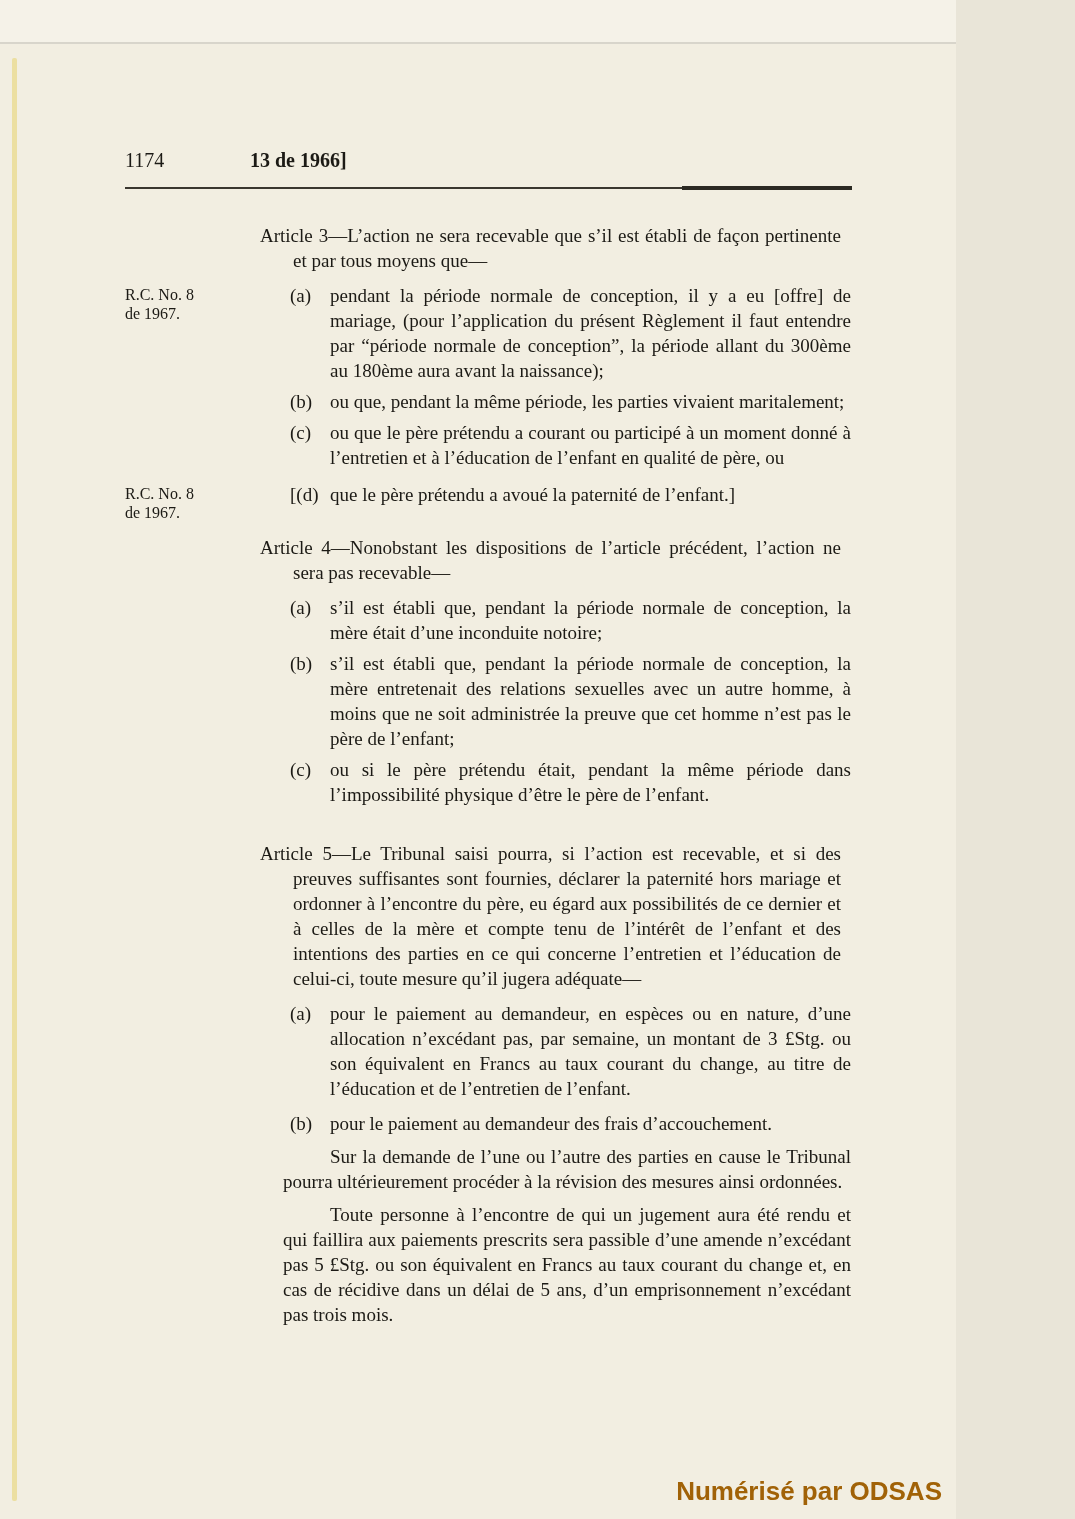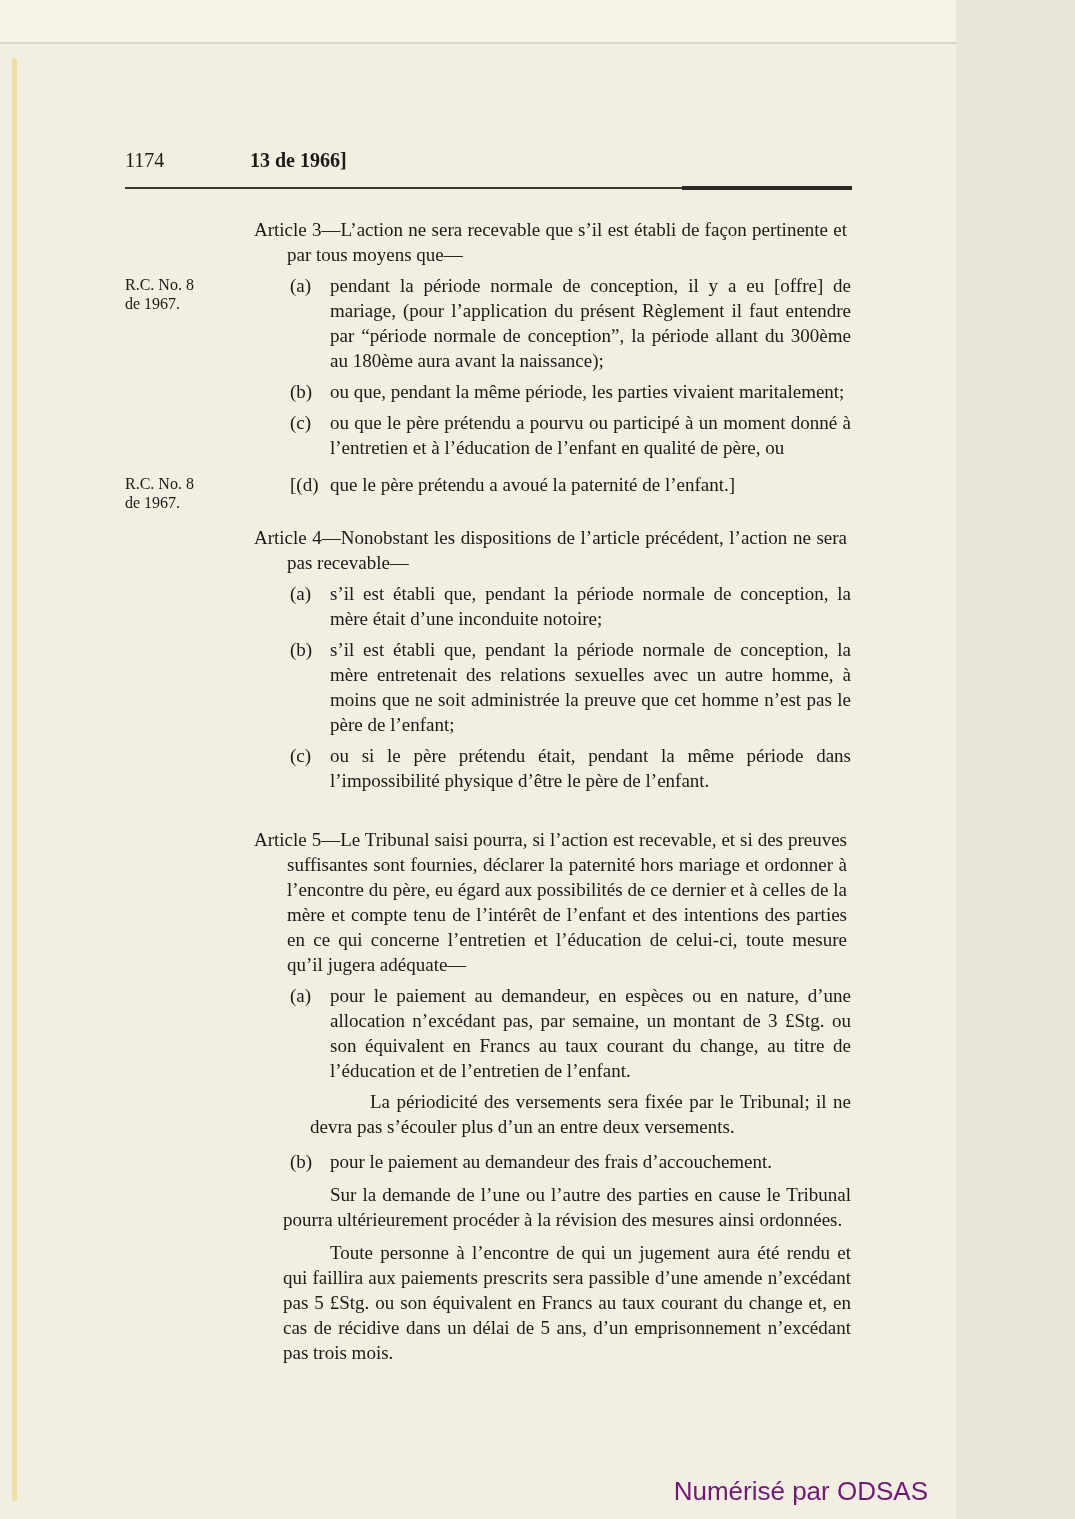--- a/index.html
+++ b/index.html
@@ -82,21 +82,21 @@
     position: absolute;
     left: 250px; top: 213px;
     width: 601px;
     font-size: 19px;
     line-height: 25px;
   }
   .article { margin: 0; }
   .article + .article { margin-top: 28px; }
   .article.article-5 { margin-top: 34px; }
   .article-intro {
-    margin: 4px;
+    margin: 10px;
     padding-left: 33px;
     text-indent: -33px;
     text-align: justify;
   }
   .items { margin-left: 40px; }
   .item {
     position: relative;
     display: flex;
     margin-top: 6px;
   }
@@ -120,24 +120,25 @@
     position: absolute;
     left: -165px; top: 2px;
     width: 80px;
     font-size: 16px;
     line-height: 19px;
     text-align: left;
     text-indent: 0;
   }
   .watermark {
     position: absolute;
-    right: 28px; bottom: 12px;
+    right: 14px; bottom: 12px;
     font-family: "Liberation Sans", sans-serif;
     font-size: 26px;
-    color: #701a75;
+    color: #a16207;
+    font-weight: bold;
   }
 </style>
 </head>
 <body>
 
 <div class="page">
 
   <div class="top-strip"></div>
   <div class="left-edge"></div>
 
@@ -161,21 +162,21 @@
           <aside class="margin-note">R.C. No. 8 de 1967.</aside>
           <span class="item-label">(a)</span>
           <p class="item-text">pendant la période normale de conception, il y a eu [offre] de mariage, (pour l’application du présent Règlement il faut entendre par “période normale de conception”, la période allant du 300ème au 180ème aura avant la naissance);</p>
         </div>
         <div class="item">
           <span class="item-label">(b)</span>
           <p class="item-text">ou que, pendant la même période, les parties vivaient maritalement;</p>
         </div>
         <div class="item">
           <span class="item-label">(c)</span>
-          <p class="item-text">ou que le père prétendu a pourvu ou participé à un moment donné à l’entretien et à l’éducation de l’enfant en qualité de père, ou</p>
+          <p class="item-text">ou que le père prétendu a courant ou participé à un moment donné à l’entretien et à l’éducation de l’enfant en qualité de père, ou</p>
         </div>
         <div class="item" style="margin-top:12px;">
           <aside class="margin-note">R.C. No. 8 de 1967.</aside>
           <span class="item-label">[(d)</span>
           <p class="item-text">que le père prétendu a avoué la paternité de l’enfant.]</p>
         </div>
       </div>
     </section>
 
     <section class="article article-4">
@@ -196,21 +197,20 @@
       </div>
     </section>
 
     <section class="article article-5">
       <p class="article-intro">Article 5—Le Tribunal saisi pourra, si l’action est recevable, et si des preuves suffisantes sont fournies, déclarer la paternité hors mariage et ordonner à l’encontre du père, eu égard aux possibilités de ce dernier et à celles de la mère et compte tenu de l’intérêt de l’enfant et des intentions des parties en ce qui concerne l’entretien et l’éducation de celui-ci, toute mesure qu’il jugera adéquate—</p>
       <div class="items">
         <div class="item">
           <span class="item-label">(a)</span>
           <p class="item-text">pour le paiement au demandeur, en espèces ou en nature, d’une allocation n’excédant pas, par semaine, un montant de 3 £Stg. ou son équivalent en Francs au taux courant du change, au titre de l’éducation et de l’entretien de l’enfant.</p>
         </div>
-        <p class="sub-para">La périodicité des versements sera fixée par le Tribunal; il ne devra pas s’écouler plus d’un an entre deux versements.</p>
         <div class="item" style="margin-top:10px;">
           <span class="item-label">(b)</span>
           <p class="item-text">pour le paiement au demandeur des frais d’accouchement.</p>
         </div>
       </div>
       <p class="closing-para">Sur la demande de l’une ou l’autre des parties en cause le Tribunal pourra ultérieurement procéder à la révision des mesures ainsi ordonnées.</p>
       <p class="closing-para">Toute personne à l’encontre de qui un jugement aura été rendu et qui faillira aux paiements prescrits sera passible d’une amende n’excédant pas 5 £Stg. ou son équivalent en Francs au taux courant du change et, en cas de récidive dans un délai de 5 ans, d’un emprisonnement n’excédant pas trois mois.</p>
     </section>
 
   </main>

